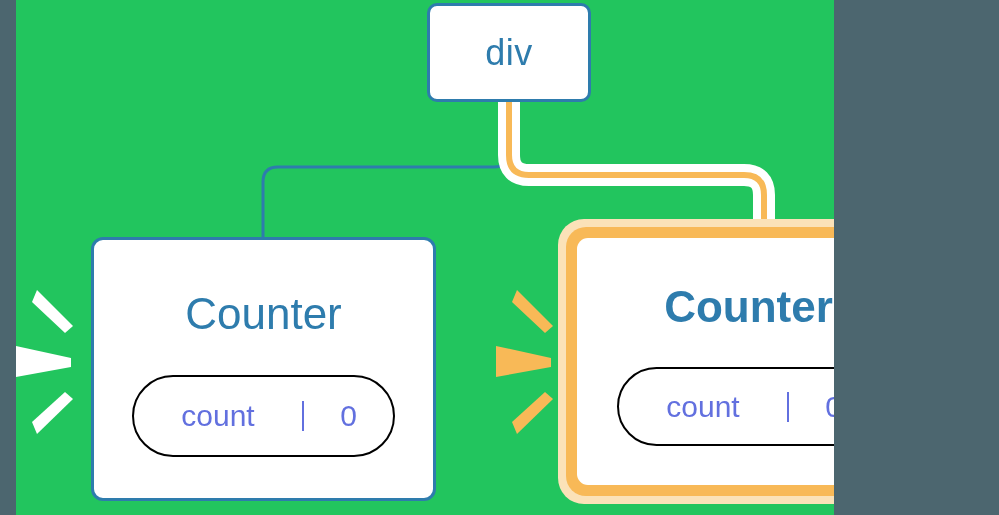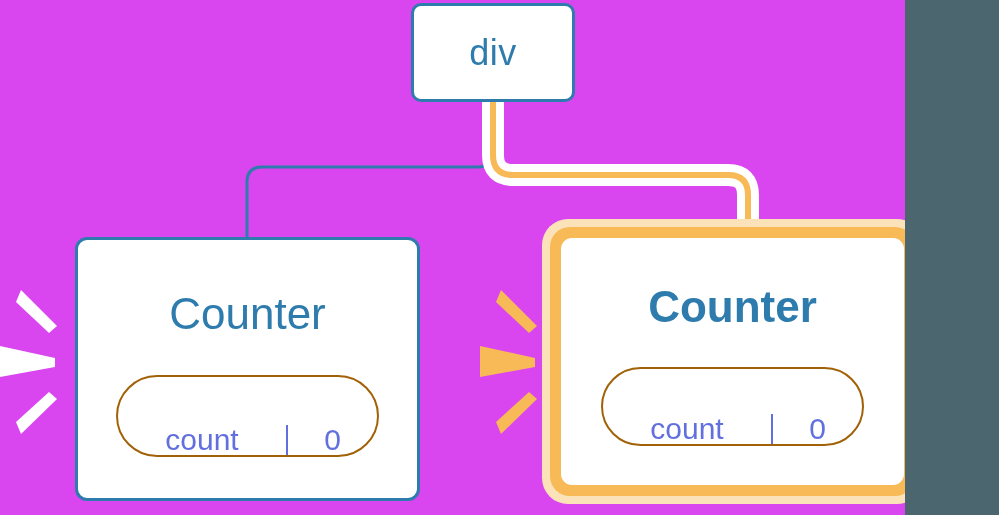--- a/index.html
+++ b/index.html
@@ -2,25 +2,26 @@
 <html><head>
 <meta charset="utf-8">
 <style>
   html, body {
     margin: 0;
     padding: 0;
     background: #4c666f;
   }
   #stage {
     position: relative;
-    width: 905px;
+    width: 818px;
     height: 515px;
-    background: #d946ef;
+    background: #22c55e;
     overflow: hidden;
     font-family: "Liberation Sans", sans-serif;
+    margin-left: 16px;
   }
   #wires {
     position: absolute;
     left: 0; top: 0;
     width: 999px;
     height: 515px;
   }
   .node {
     position: absolute;
     background: #ffffff;
@@ -84,24 +85,24 @@
     color: #2e7cad;
     line-height: 1;
     white-space: nowrap;
   }
   #counter-left .node-title { margin-top: 52px; font-weight: 400; }
   #counter-right .node-title { margin-top: 47px; font-weight: 700; }
 
   .pill {
     position: relative;
     box-sizing: border-box;
-    border: 2px solid #a16207;
+    border: 2px solid #000000;
     border-radius: 999px;
     display: flex;
-    align-items: flex-end;
+    align-items: center;
     overflow: hidden;
   }
   #pill-left {
     width: 263px;
     height: 82px;
     margin-top: 39px;
   }
   #pill-right {
     width: 263px;
     height: 79px;

